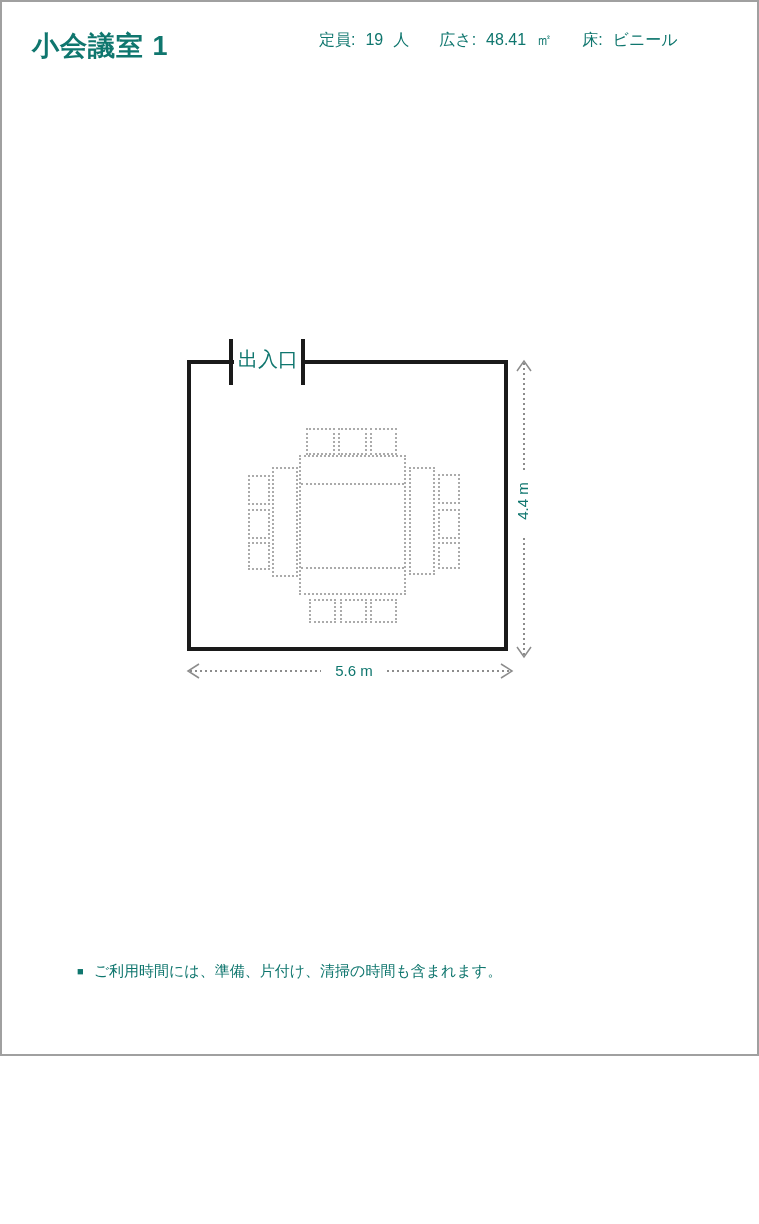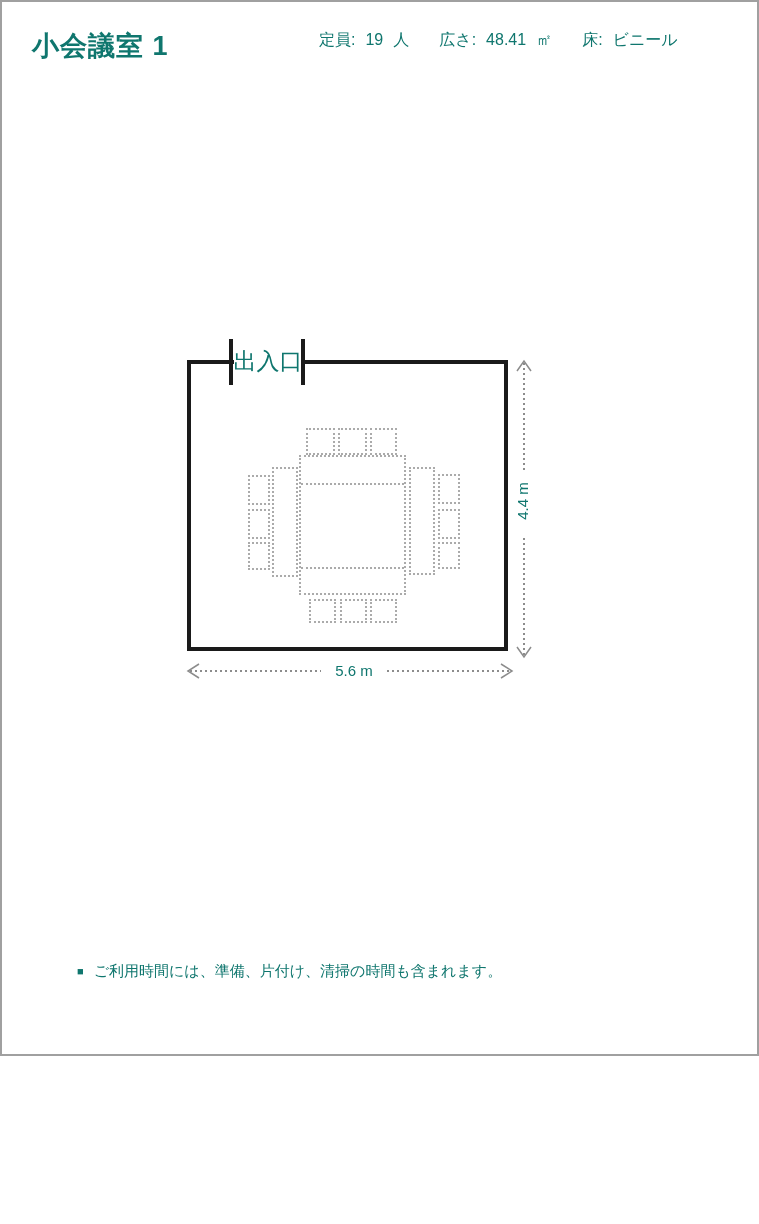--- a/index.html
+++ b/index.html
@@ -54,21 +54,21 @@
     width: 4px; height: 46px;
     background: #1a1a1a;
   }
   .jamb-left  { left: 227px; }
   .jamb-right { left: 299px; }
   .door-label {
     position: absolute;
     left: 231px; top: 344px;
     width: 70px;
     text-align: center;
-    font-size: 23px;
+    font-size: 20px;
     white-space: nowrap;
   }
   .table-block, .chair {
     position: absolute;
     box-sizing: border-box;
     border: 2px dotted #ababab;
     background: #fff;
   }
   .tbl-center { left: 297px; top: 453px; width: 107px; height: 140px; }
   .tbl-left   { left: 270px; top: 465px; width: 26px;  height: 110px; }

